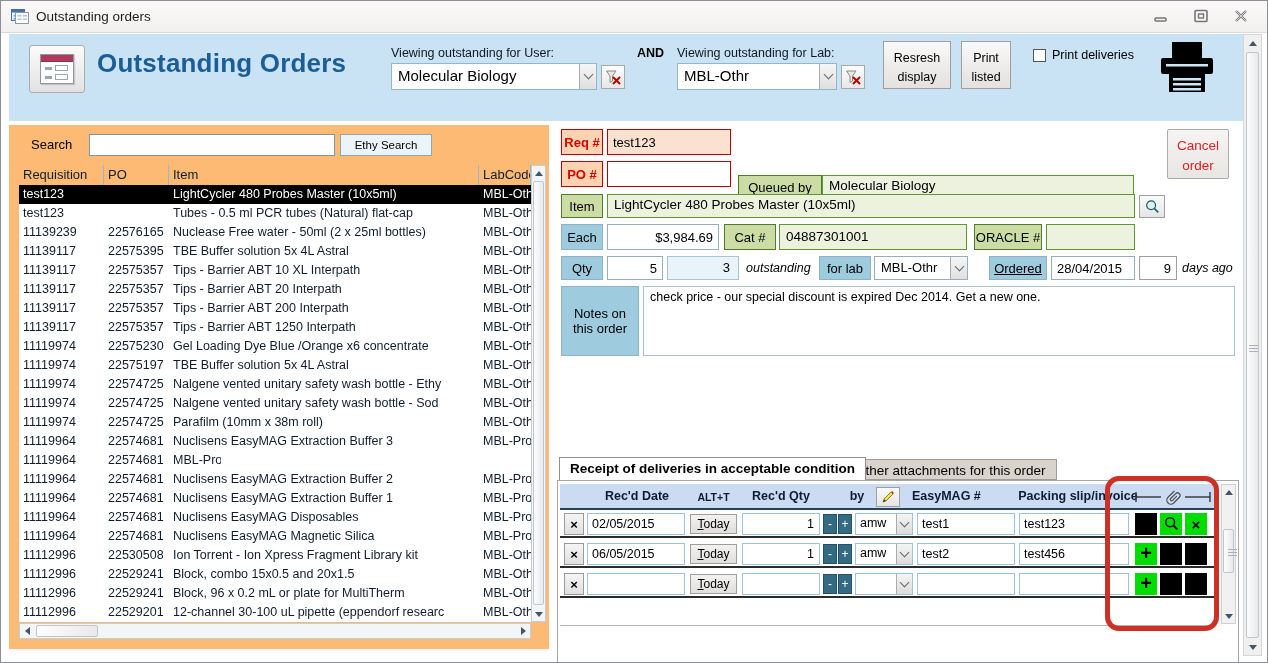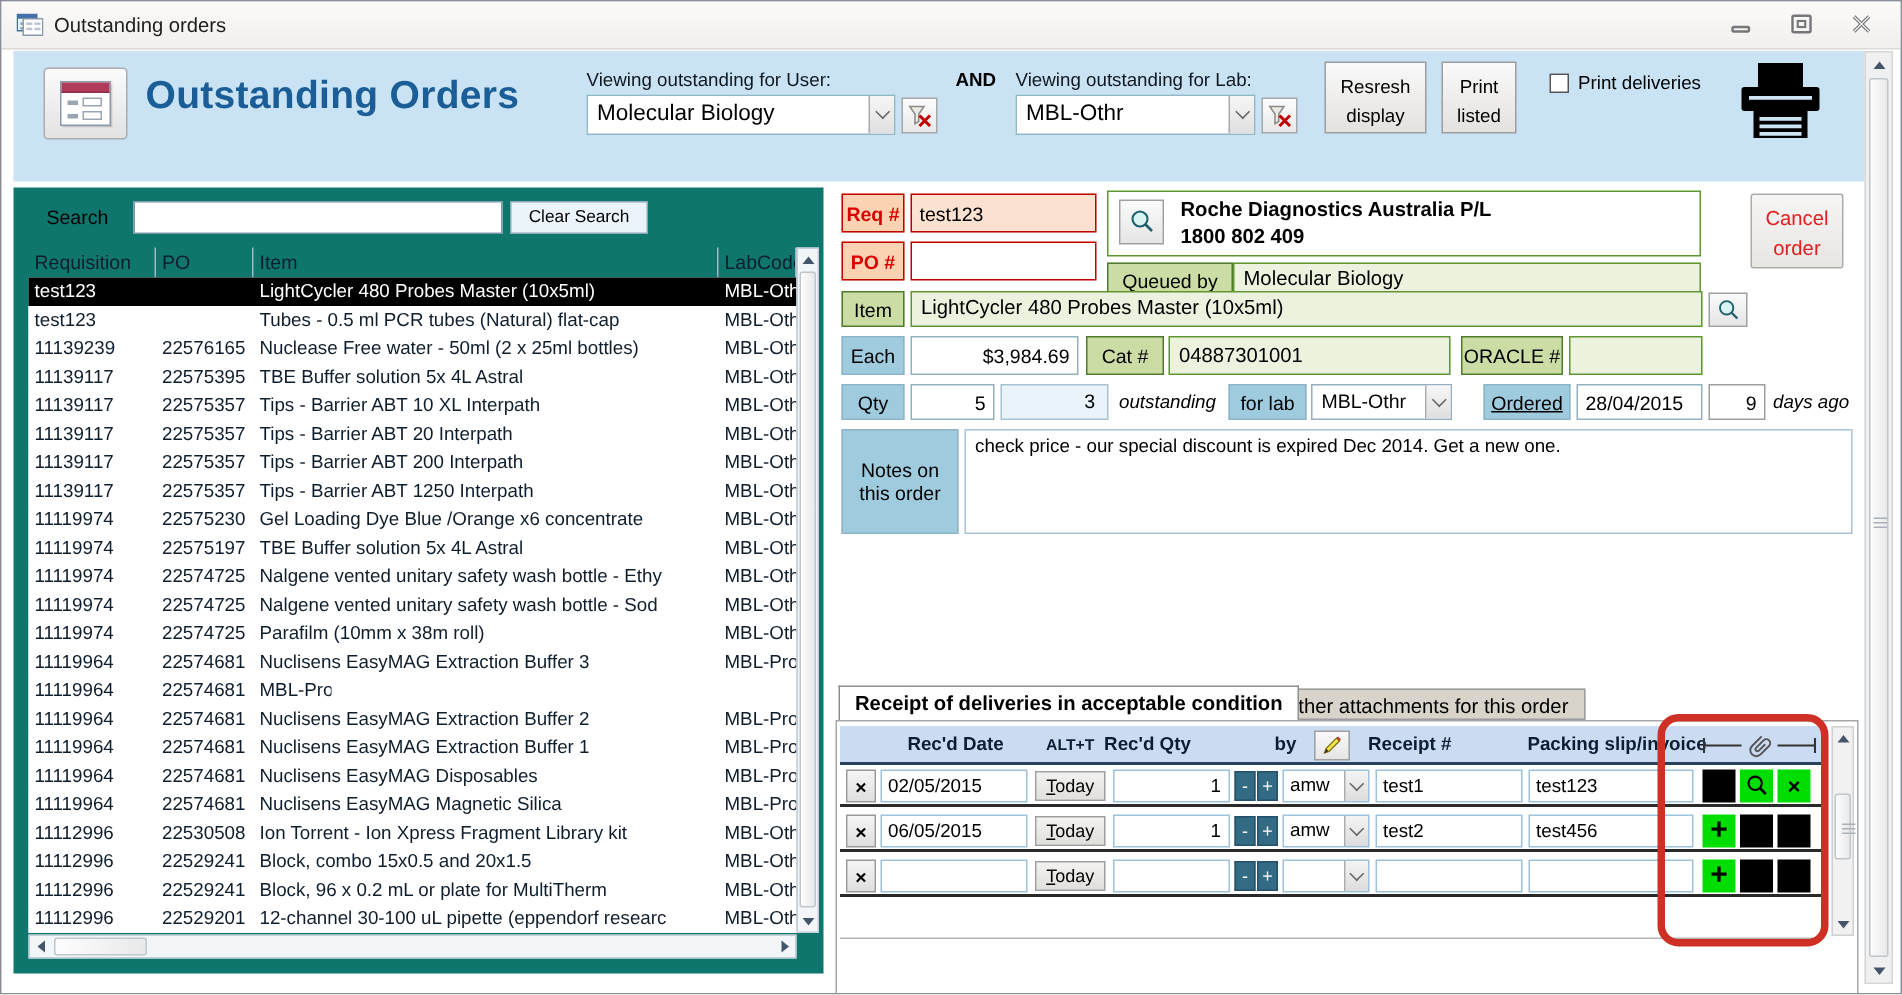--- a/index.html
+++ b/index.html
@@ -37,21 +37,21 @@
   .fclear { position:absolute; width:24px; height:24px; background:linear-gradient(#FDFDFD,#E8E8E8);
             border:1px solid #A8A8A8; display:flex; align-items:center; justify-content:center; }
   .and { position:absolute; font-size:12.5px; font-weight:bold; color:#000; }
   .hbtn { position:absolute; background:linear-gradient(#F9F9F9,#E4E2DF); border:1px solid #9E9E9E;
           font-size:12.5px; color:#000; text-align:center; line-height:1.45; padding-top:5px; cursor:pointer; }
   .chkrow { position:absolute; display:flex; align-items:center; gap:6px; }
   .chkbox { width:13px; height:13px; background:#fff; border:1px solid #555; }
   .chklbl { font-size:12.5px; color:#000; }
 
   
-  .leftpanel { position:absolute; left:8px; top:124px; width:540px; height:524px; background:#0f766e; }
+  .leftpanel { position:absolute; left:8px; top:124px; width:540px; height:524px; background:#fdba74; }
   .search-label { position:absolute; left:22px; top:12px; font-size:13px; color:#000; }
   .search-input { position:absolute; left:80px; top:9px; width:246px; height:22px; background:#fff;
                   border:1px solid #7A98AA; font-size:13px; padding:0 4px; }
   .clearsearch { position:absolute; left:331px; top:9px; width:92px; height:22px; background:#EAF4F9;
                  border:1px solid #8FA8B8; font-size:11.5px; color:#000; cursor:pointer; }
   .ltable { position:absolute; left:10px; top:40px; width:512px; height:457px; font-size:12.5px; color:#0F1E2D; }
   .lhead { position:absolute; left:0; top:0; width:100%; height:20px; display:flex; font-size:13px; }
   .lhead .lcell { border-right:1px solid #9FB6C4; padding-top:2px; }
   .lrows { position:absolute; left:0; top:20px; width:100%; background:#fff; }
   .lrow { display:flex; height:19px; background:#fff; cursor:pointer; }
@@ -248,21 +248,21 @@
       <rect x="14" y="34" width="36" height="18" fill="#000"></rect>
       <rect x="18" y="38" width="28" height="2.5" fill="#CDE4F4"></rect>
       <rect x="18" y="43" width="28" height="2.5" fill="#CDE4F4"></rect>
       <rect x="18" y="48" width="28" height="2.5" fill="#CDE4F4"></rect>
     </svg>
   </div>
 
   <div class="leftpanel">
     <div class="search-label">Search</div>
     <input class="search-input" value="" style="">
-    <button class="clearsearch">Clear Search</button>
+    <button class="clearsearch">Ethy Search</button>
 
     <div class="ltable">
       <div class="lhead">
         <div class="lcell c-requisition">Requisition</div>
         <div class="lcell c-po">PO</div>
         <div class="lcell c-item">Item</div>
         <div class="lcell c-labcode">LabCode</div>
       </div>
       <div class="lrows">
           <div class="lrow sel">
@@ -427,30 +427,20 @@
   </div>
 
   <div style="position:absolute; left:556px; top:124px; width:682px; height:524px;">
 
     <div class="lblr" style="left:4px; top:4px; width:42px; height:26px;">Req #</div>
     <input class="valr" style="left: 50px; top: 4px; width: 124px; height: 26px;" value="test123">
 
     <div class="lblr" style="left:4px; top:36px; width:42px; height:26px;">PO #</div>
     <input class="valr white" style="left: 50px; top: 36px; width: 124px; height: 26px;" value="">
 
-    <div class="supbox" style="left:181px; top:2px; width:396px; height:44px;">
-      <div class="zoombtn" style="left:7px; top:5px; width:30px; height:30px;">
-        <svg width="18" height="18" viewBox="0 0 18 18">
-          <circle cx="8" cy="7" r="5" fill="#D9F2F2" stroke="#1E5F6E" stroke-width="1.4"></circle>
-          <line x1="11.5" y1="10.5" x2="16" y2="15" stroke="#1E5F6E" stroke-width="1.8"></line>
-        </svg>
-      </div>
-      <div class="supname">Roche Diagnostics Australia P/L</div>
-      <div class="supphone">1800 802 409</div>
-    </div>
 
     <div class="lblg" style="left:181px; top:50px; width:84px; height:24px;">Queued by</div>
     <div class="valg" style="left:265px; top:50px; width:312px; height:24px;">Molecular Biology</div>
 
     <button class="cancel" style="left:590px; top:4px;">
       <span style="display:inline-block; width:44px;">Cancel order</span>
     </button>
 
     <div class="lblg" style="left:4px; top:69px; width:42px; height:24px;">Item</div>
     <div class="valg" style="left:50px; top:69px; width:528px; height:24px;">LightCycler 480 Probes Master (10x5ml)</div>
@@ -488,30 +478,30 @@
     <div class="notesval" style="left:86px; top:161px; width:592px; height:70px;">check price - our special discount is expired Dec 2014. Get a new one.</div>
 
     <div class="tab active" style="left:2px; top:332px;">Receipt of deliveries in acceptable condition</div>
     <div class="tab inactive" style="left:287px;">Other attachments for this order</div>
 
     <div class="tabbody">
 
       <div class="rhead">
         <div class="rh" style="left:27px; width:100px;">Rec'd Date</div>
         <div class="rh" style="left:130px; width:47px; font-size:10.5px; top:7px;">ALT+T</div>
-        <div class="rh" style="left:166px; width:78px;">Rec'd Qty</div>
+        <div class="rh" style="left:182px; width:78px;">Rec'd Qty</div>
         <div class="rh" style="left:283px; width:28px;">by</div>
         <div class="zoombtn" style="left:316px; top:3px; width:24px; height:20px;">
           <svg width="14" height="14" viewBox="0 0 14 14">
             <path d="M2 12 L3 9 L10 2 L12 4 L5 11 Z" fill="#F2E24A" stroke="#7A6A10" stroke-width="0.8"></path>
             <path d="M10 2 L12 4 L13 3 L11 1 Z" fill="#C43030"></path>
             <path d="M2 12 L3.2 9.2 L4.8 10.8 Z" fill="#333"></path>
           </svg>
         </div>
-        <div class="rh" style="left:352px; width:98px; text-align:left;">Receipt #</div>
+        <div class="rh" style="left:352px; width:98px; text-align:left;">EasyMAG #</div>
         <div class="rh" style="left:456px; width:124px;">Packing slip/invoice</div>
         <svg style="position:absolute; left:575px; top:4px;" width="76" height="20" viewBox="0 0 76 20">
           <line x1="1" y1="4" x2="1" y2="14" stroke="#333" stroke-width="1.4"></line>
           <line x1="1" y1="9" x2="26" y2="9" stroke="#333" stroke-width="1.4"></line>
           <line x1="50" y1="9" x2="75" y2="9" stroke="#333" stroke-width="1.4"></line>
           <line x1="75" y1="4" x2="75" y2="14" stroke="#333" stroke-width="1.4"></line>
           <g transform="rotate(45 38 10)">
             <path d="M34 4 L34 13 a4 4 0 0 0 8 0 L42 5 a2.6 2.6 0 0 0 -5.2 0 L36.8 12 a1.3 1.3 0 0 0 2.6 0 L39.4 6" fill="none" stroke="#555" stroke-width="1.3"></path>
           </g>
         </svg>

